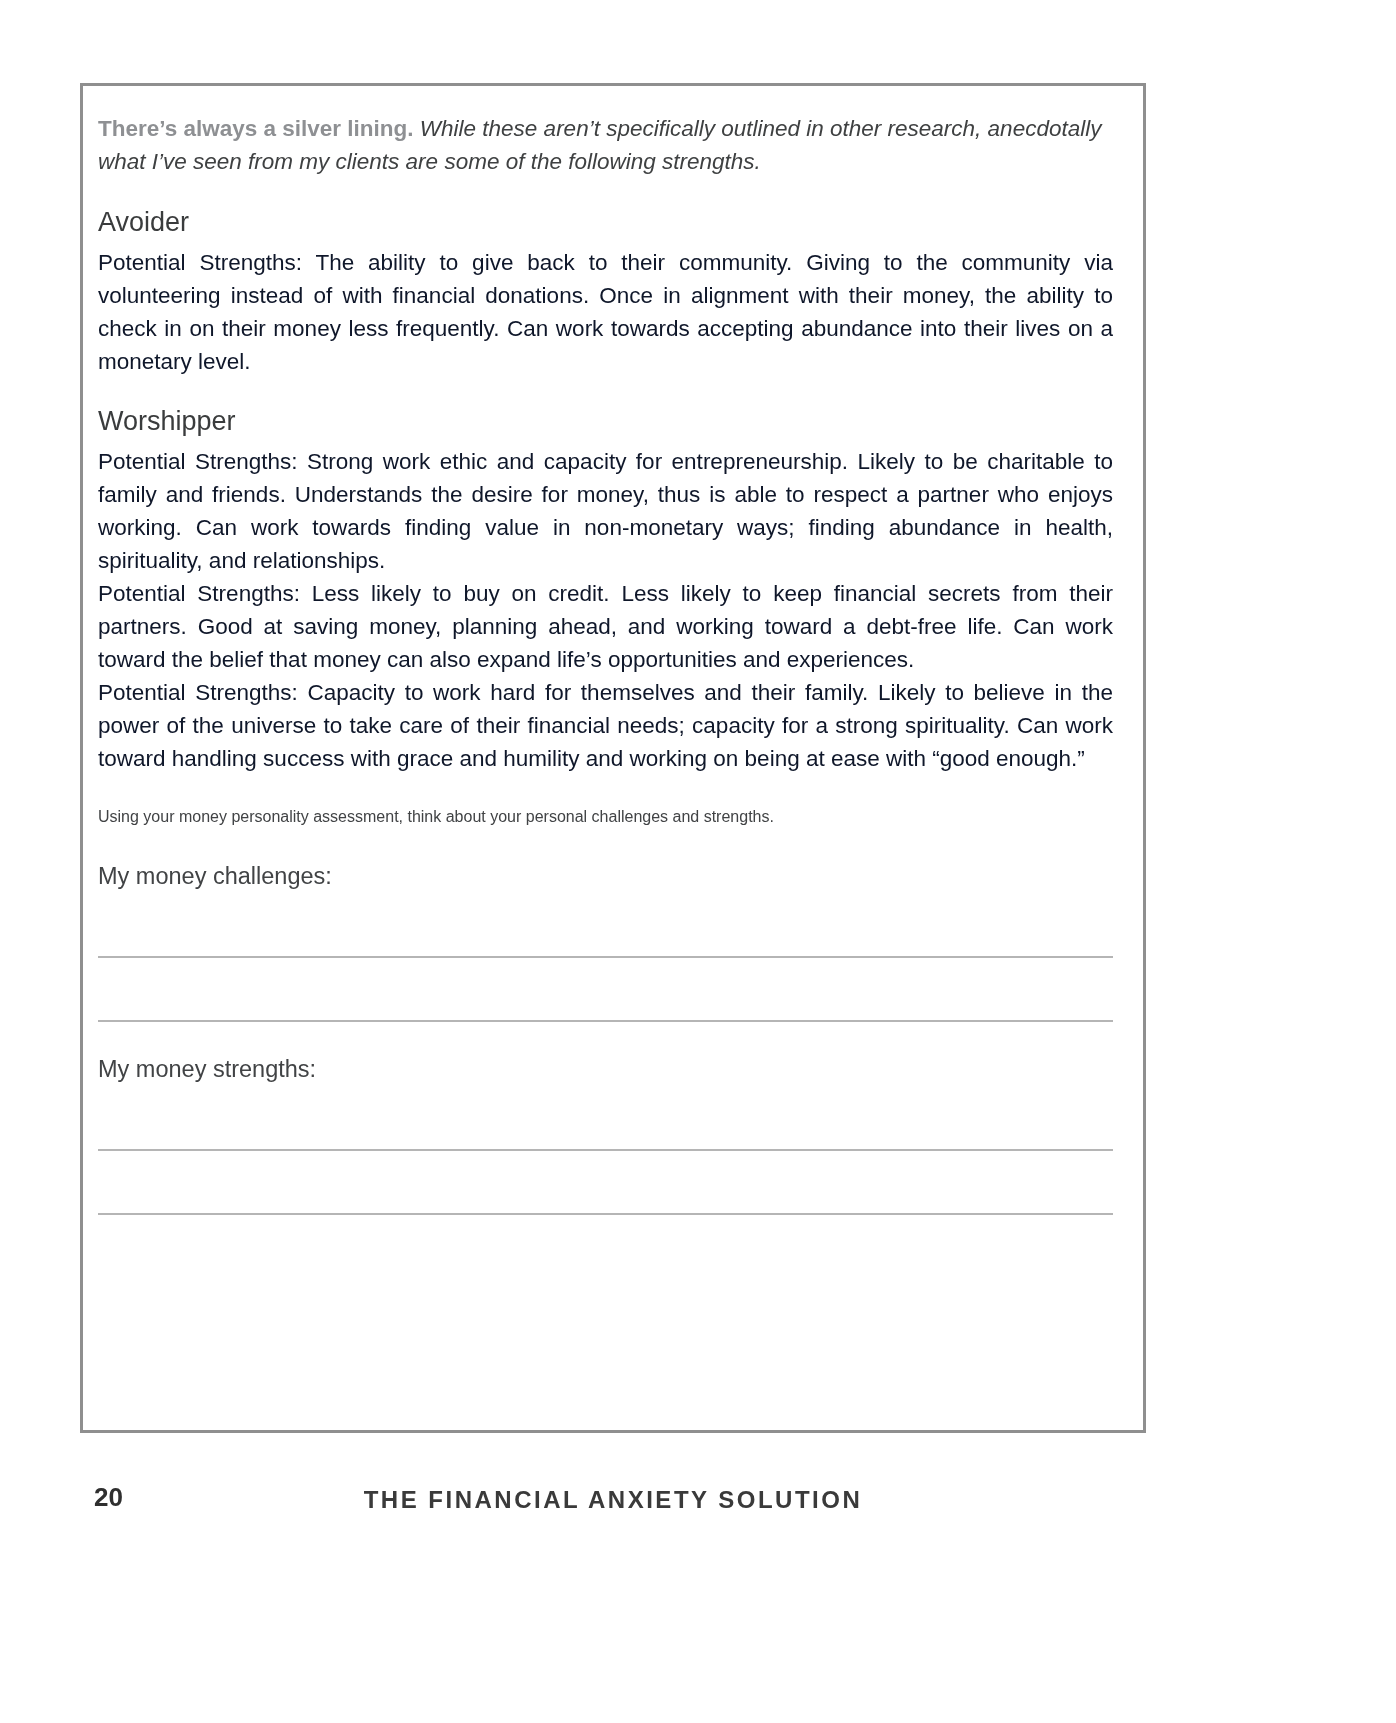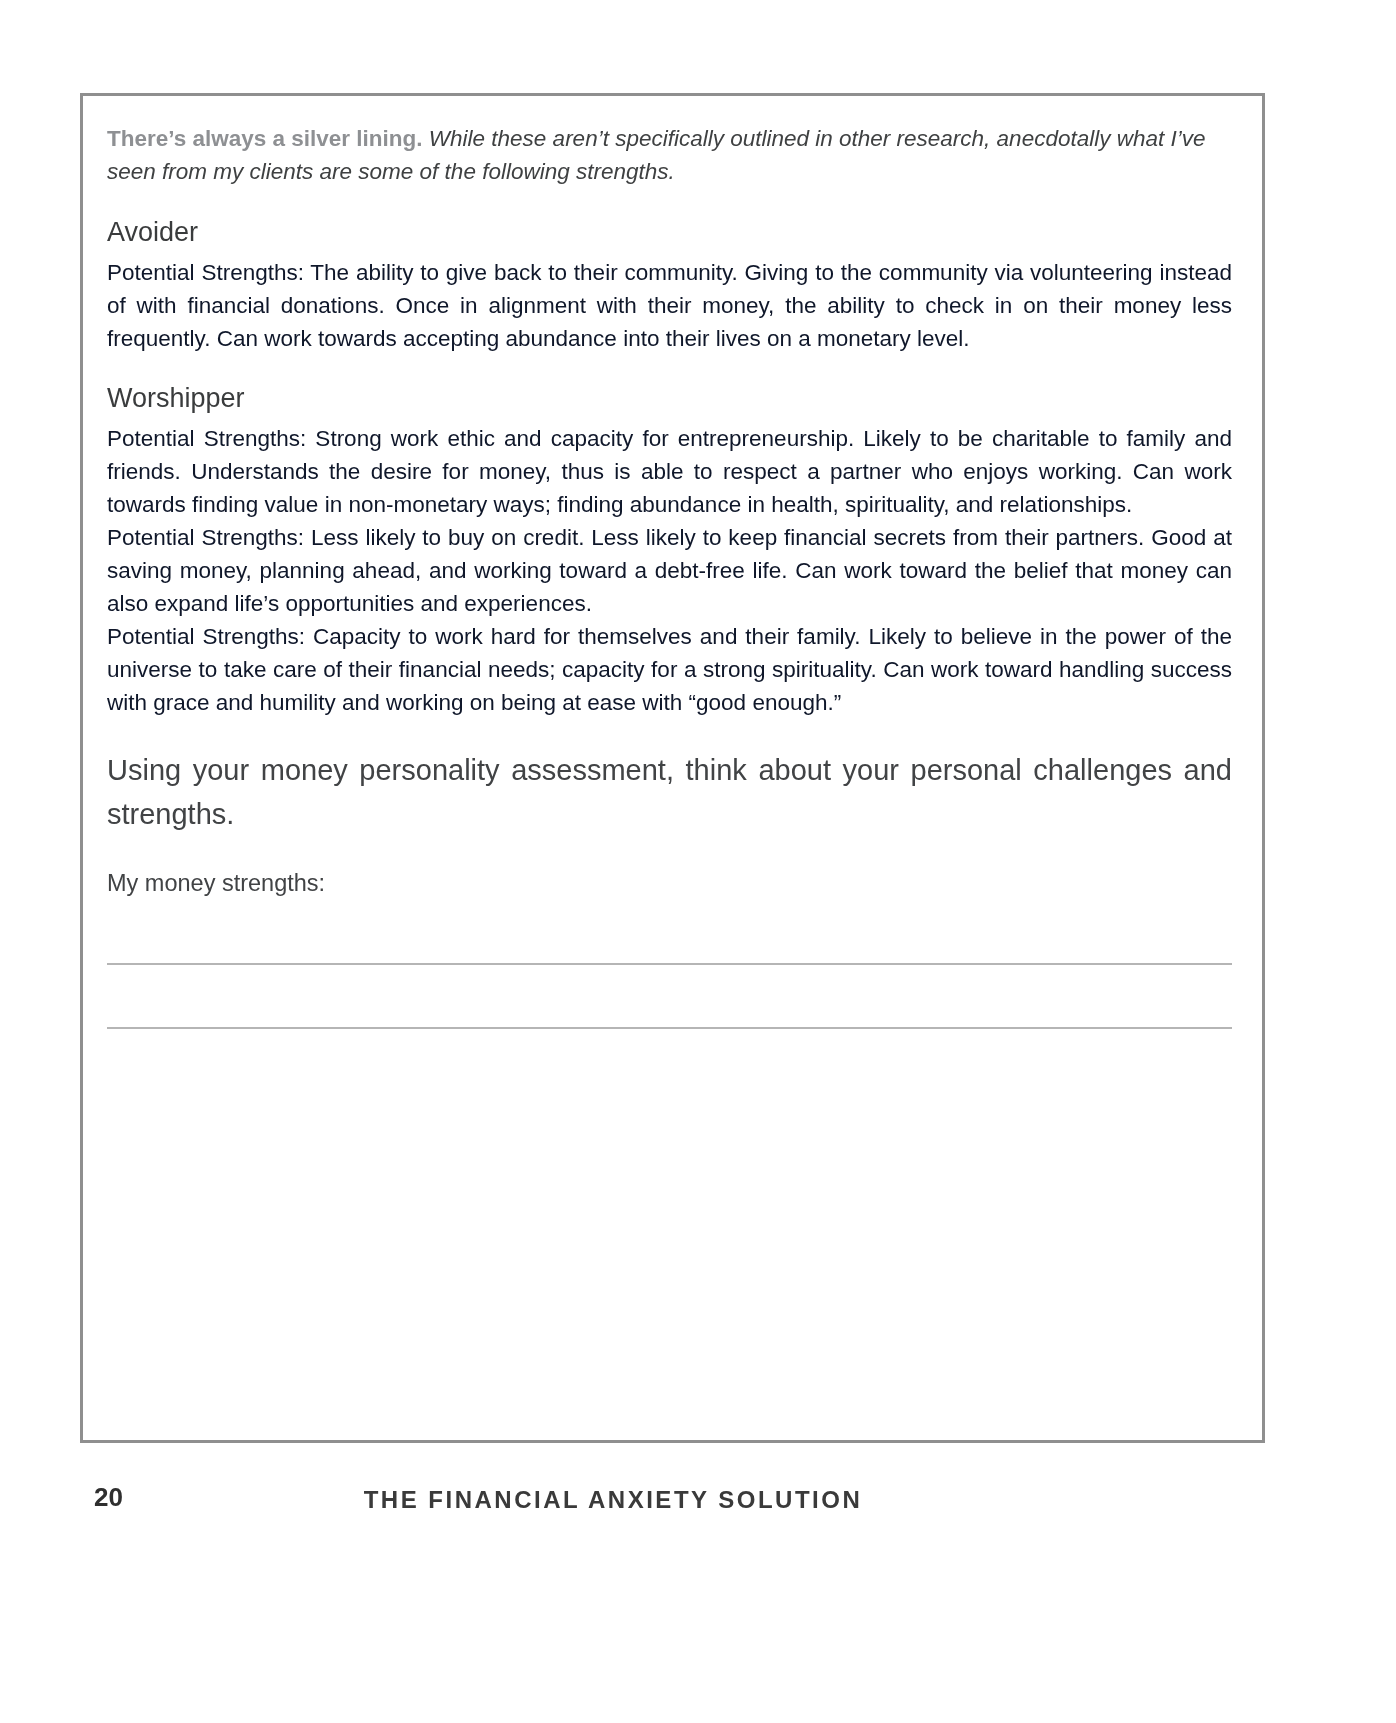--- a/index.html
+++ b/index.html
@@ -11,25 +11,25 @@
   body {
     width: 1396px;
     height: 1723px;
     position: relative;
     font-family: "Liberation Sans", sans-serif;
     color: #414345;
   }
   .frame {
     position: absolute;
     left: 80px;
-    top: 93px;
-    width: 1185px;
+    top: 83px;
+    width: 1066px;
     height: 1350px;
     border: 3px solid #8f8f8f;
-    padding: 26px 30px 0 24px;
+    padding: 26px 30px 0 15px;
     overflow: hidden;
     background: #ffffff;
   }
   .intro {
     font-size: 22.5px;
     line-height: 1.48;
     margin: 0 0 6px 0;
     text-align: left;
   }
   .intro .lead {
@@ -48,21 +48,21 @@
     margin: 28px 0 8px 0;
   }
   .section-body {
     font-size: 22.5px;
     line-height: 1.47;
     color: #0f172a;
     text-align: justify;
     margin: 0;
   }
   .prompt {
-    font-size: 29px;
+    font-size: 16px;
     line-height: 1.5;
     color: #414345;
     text-align: justify;
     margin: 30px 0 0 0;
   }
   .field-label {
     font-size: 23.5px;
     color: #414345;
     margin: 34px 0 0 0;
   }
@@ -118,20 +118,25 @@
   <div>
     <p class="section-body">Potential Strengths: Less likely to buy on credit. Less likely to keep financial secrets from their partners. Good at saving money, planning ahead, and working toward a debt-free life. Can work toward the belief that money can also expand life’s opportunities and experiences.</p>
   </div>
 
   <div>
     <p class="section-body">Potential Strengths: Capacity to work hard for themselves and their family. Likely to believe in the power of the universe to take care of their financial needs; capacity for a strong spirituality. Can work toward handling success with grace and humility and working on being at ease with “good enough.”</p>
   </div>
 
   <p class="prompt">Using your money personality assessment, think about your personal challenges and strengths.</p>
 
+  <div>
+    <p class="field-label">My money challenges:</p>
+    <div class="write-line first"></div>
+    <div class="write-line second"></div>
+  </div>
 
   <div>
     <p class="field-label">My money strengths:</p>
     <div class="write-line first"></div>
     <div class="write-line second"></div>
   </div>
 
 </div>
 
 <div class="footer">

